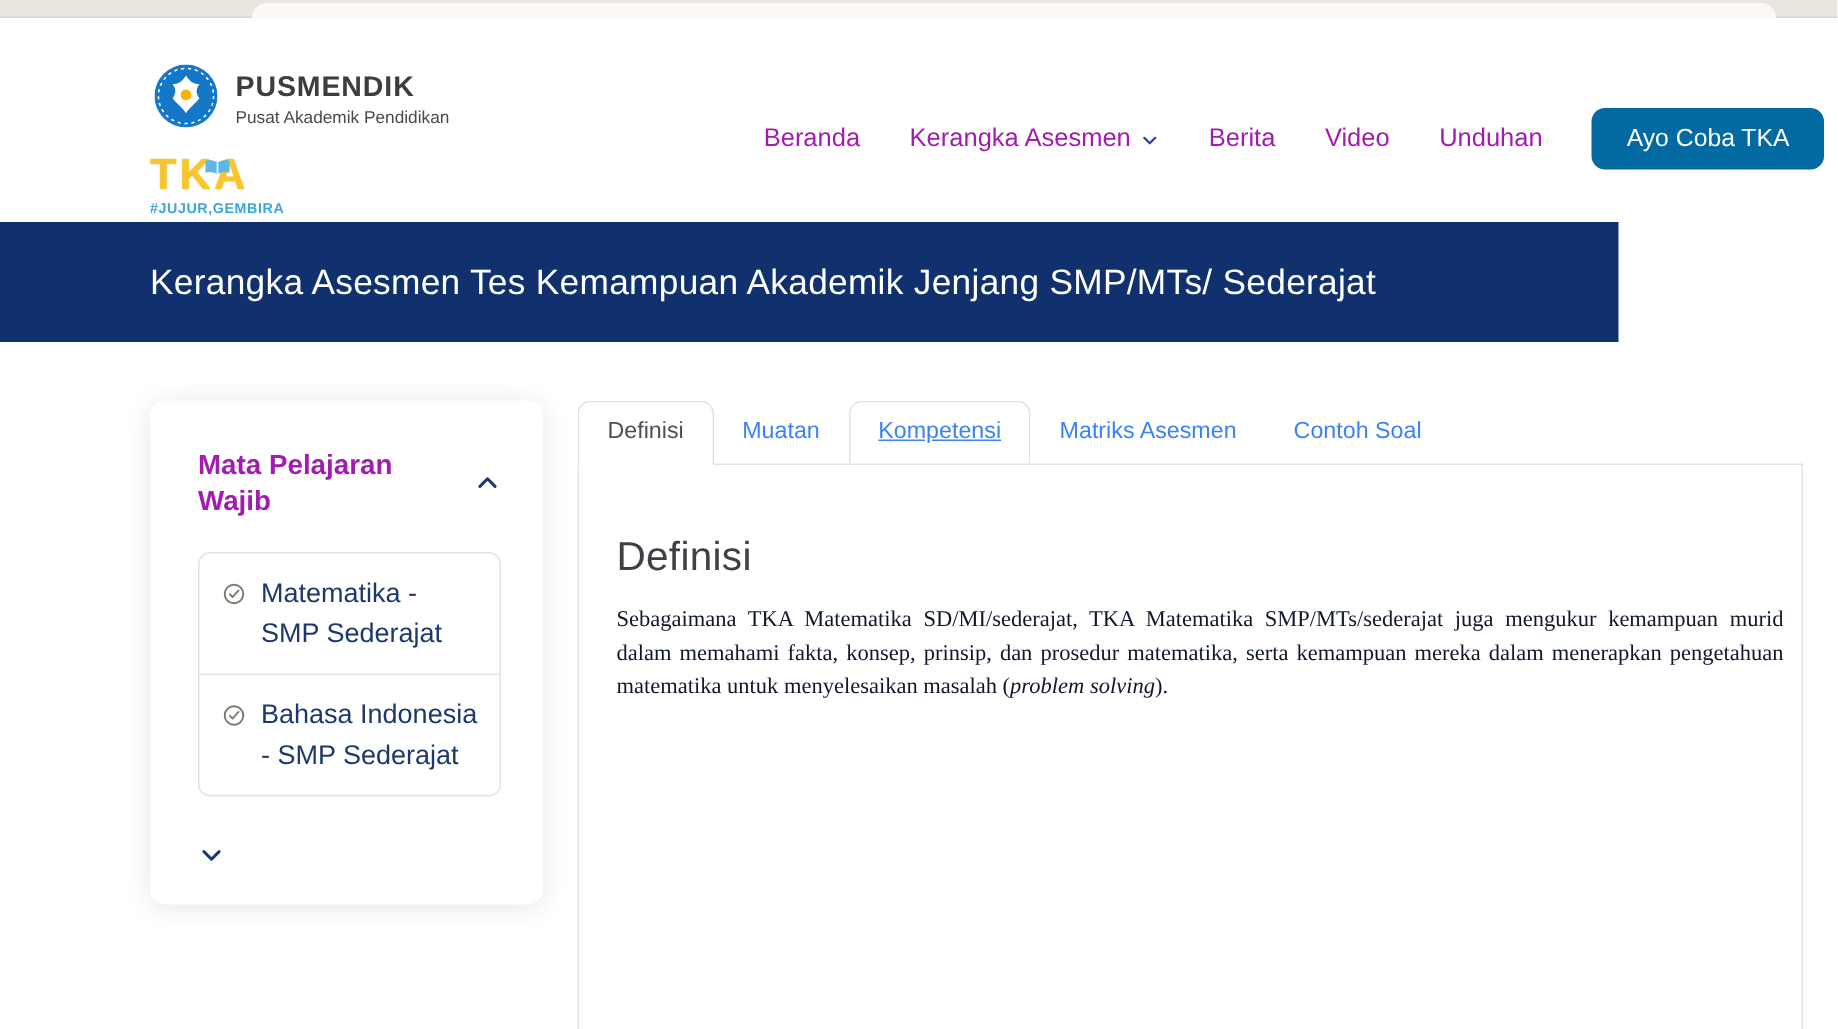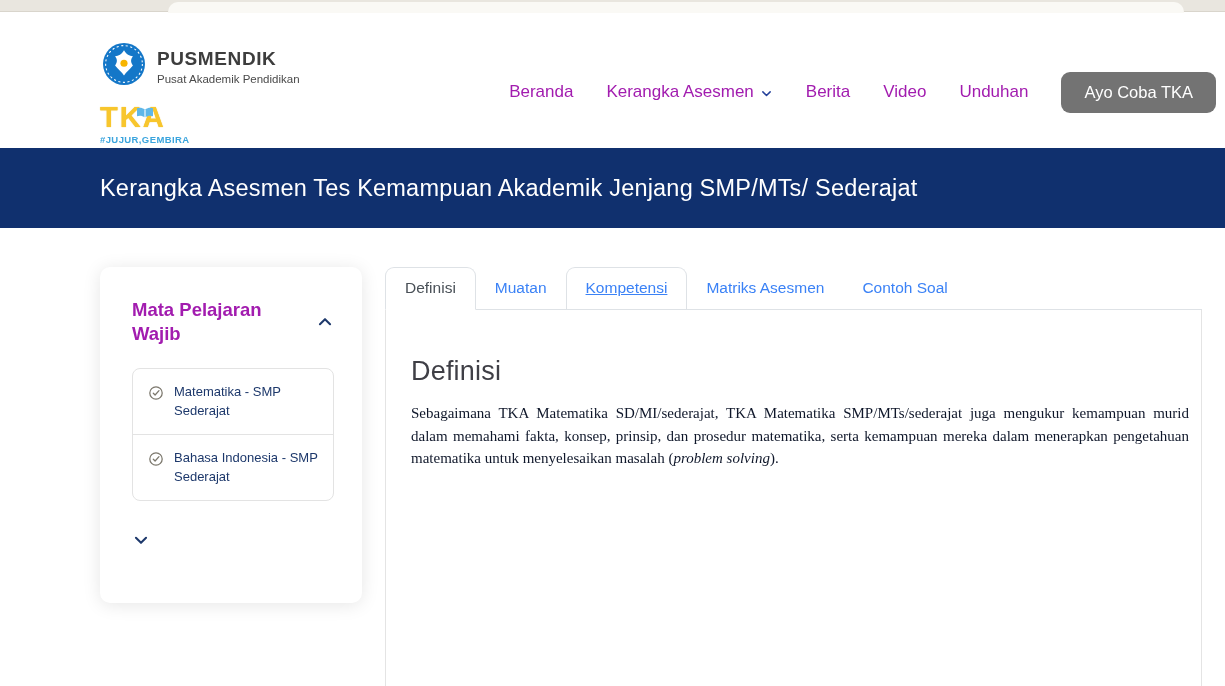--- a/index.html
+++ b/index.html
@@ -25,36 +25,36 @@
   .brand-sub  { font-size:11.5px; color:#4a4a4a; margin-top:3px; }
   .tka-logo { position:absolute; left:0px; top:60px; width:100px; }
   .tka-text { font-size:29px; font-weight:800; color:#f8c62c; letter-spacing:2px; line-height:1;
     text-shadow:0 0 1px #e8b215; position:relative; }
   .tka-book { position:absolute; left:36px; top:-8px; }
   .tka-tagline { font-size:9.5px; font-weight:700; color:#3aa4dd; letter-spacing:.4px; margin-top:2px; }
 
   .nav { position:absolute; right:9px; top:59px; height:40px; display:flex; align-items:center; gap:33px; }
   .nav-link { font-size:17px; color:#a21caf; font-weight:500; display:flex; align-items:center; gap:6px;
     cursor:pointer; white-space:nowrap; }
-  .cta { background:#737373; color:#fff; font-size:16.5px; font-family:"Liberation Sans",sans-serif;
+  .cta { background:#0369a1; color:#fff; font-size:16.5px; font-family:"Liberation Sans",sans-serif;
     padding:11px 23px; border-radius:9px; border:none; cursor:pointer; margin-left:0px; white-space:nowrap; }
 
   
-  .banner { position:absolute; top:148px; left:0; width:1225px; height:80px; background:#10306e;
+  .banner { position:absolute; top:148px; left:0; width:1079px; height:80px; background:#10306e;
     display:flex; align-items:center; }
   .banner-title { color:#ffffff; font-size:23.5px; font-weight:500; padding-left:100px; letter-spacing:.2px; }
 
   
   .sidebar-card { position:absolute; left:100px; top:267px; width:262px; height:336px; background:#fff;
     border-radius:10px; box-shadow:0 2px 18px rgba(0,0,0,.10); padding:31px 28px 0 32px; }
   .section { margin-bottom:8px; }
   .section-header { display:flex; justify-content:space-between; align-items:center; cursor:pointer; }
   .section-title { font-size:18.5px; font-weight:600; color:#a21caf; line-height:1.32; width:150px; }
   .items-box { border:1px solid #e3e3e3; border-radius:8px; margin-top:21px; margin-bottom:30px; }
-  .item { display:flex; gap:10px; padding:13px 14px 13px 15px; font-size:13px; font-weight:500;
+  .item { display:flex; gap:10px; padding:13px 14px 13px 15px; font-size:18px; font-weight:500;
     color:#1d386b; line-height:1.5; cursor:pointer; }
   .item + .item { border-top:1px solid #e3e3e3; }
   .item .check { flex:none; margin-top:3px; }
 
   
   .tab-panel { position:absolute; left:385px; top:266px; width:817px; }
   .tabs-row { display:flex; align-items:flex-end; border-bottom:1px solid #dee2e6; height:44px; }
   .tab { font-size:15.5px; color:#3b82f6; padding:11px 19px 12px 19px; cursor:pointer; white-space:nowrap; }
   .tab.boxed { border:1px solid #dee2e6; border-bottom:none; border-radius:9px 9px 0 0;text-decoration:underline; }
   .tab.active { color:#495057; background:#fff; border:1px solid #dee2e6; border-bottom:1px solid #fff;

